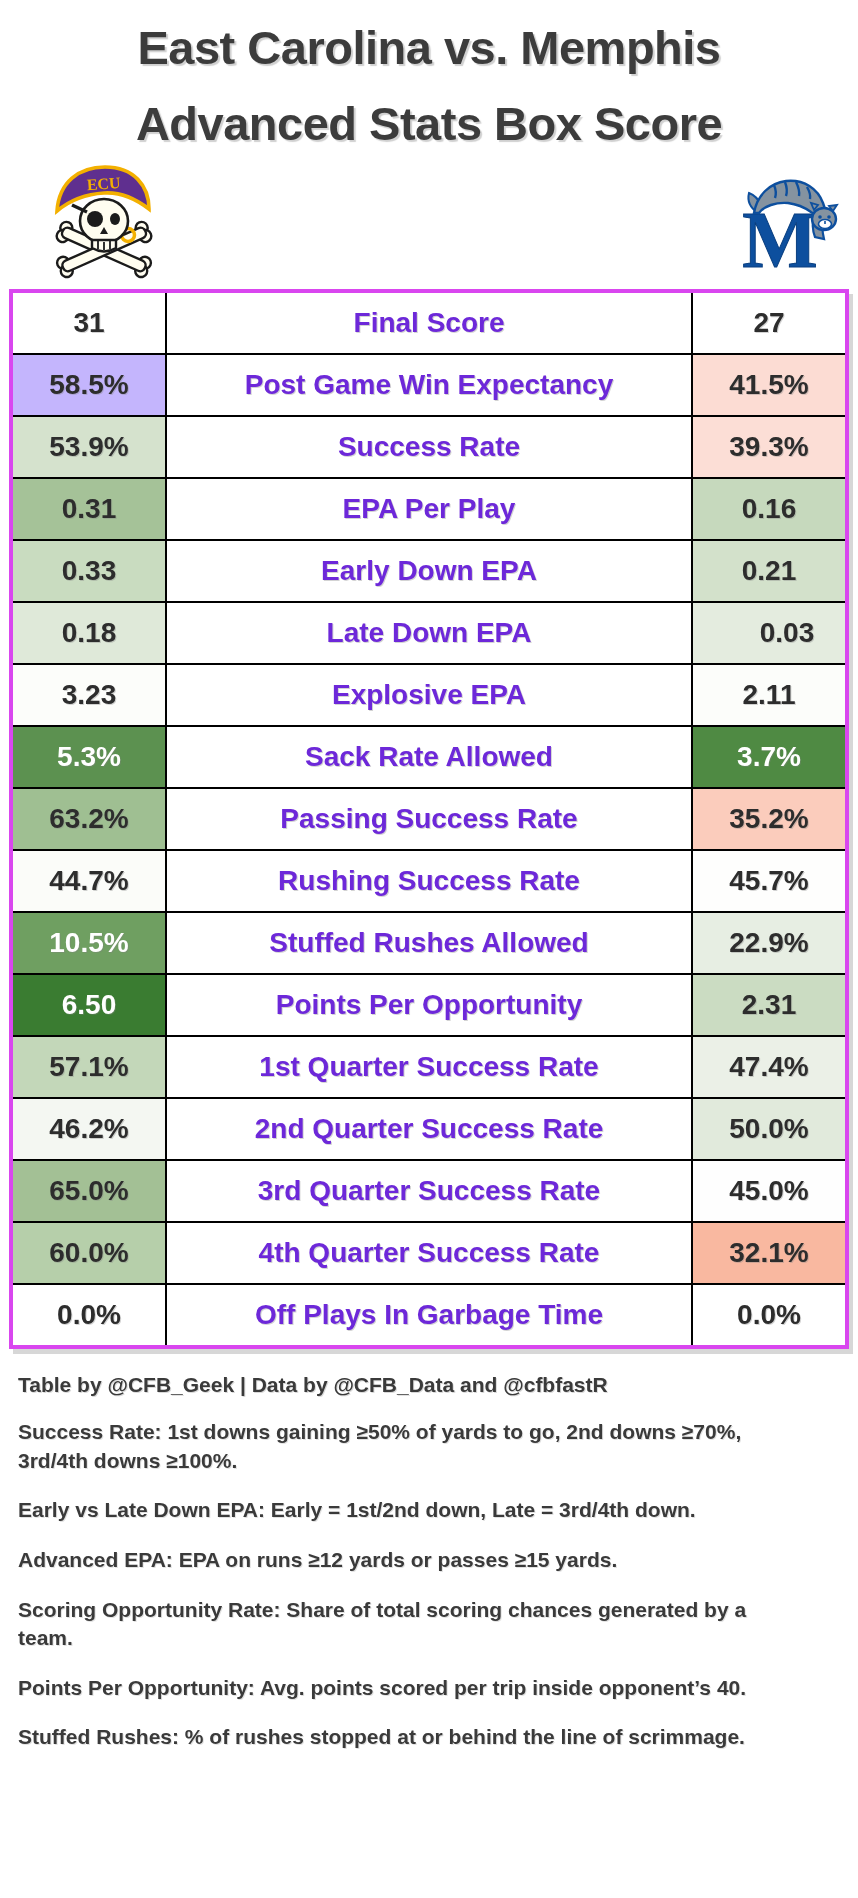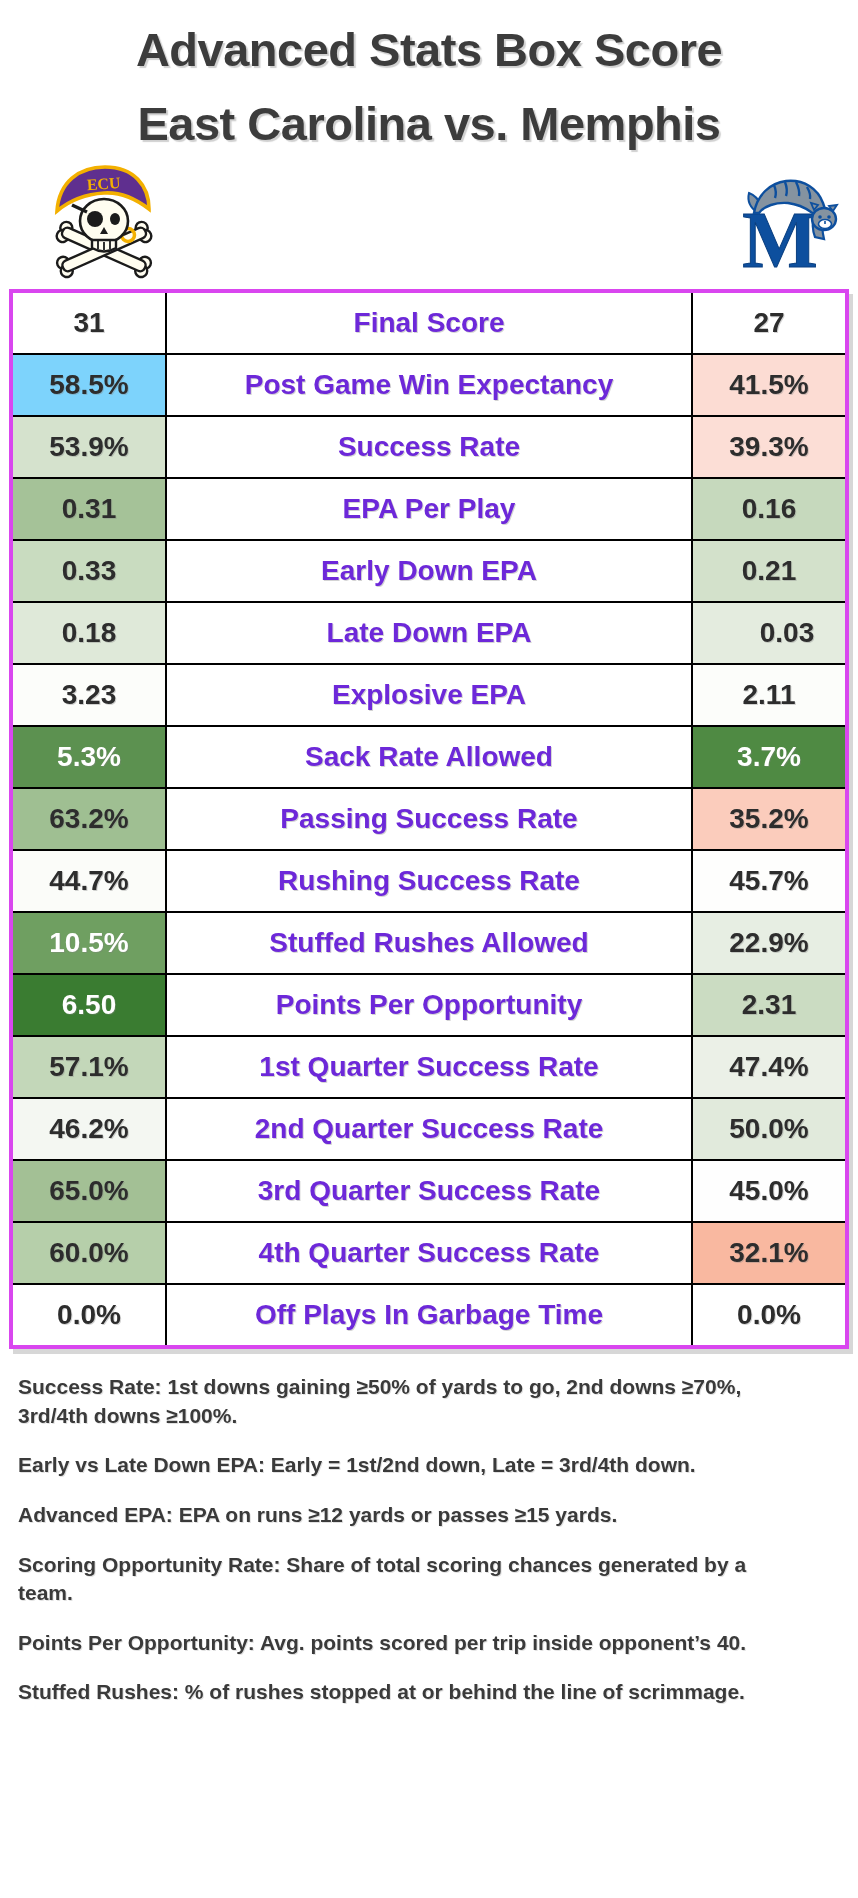--- a/index.html
+++ b/index.html
@@ -35,22 +35,22 @@
     text-shadow:1px 1px 0 rgba(170,170,170,0.35);
   }
   .note strong{font-weight:800;}
   svg{display:block;}
 </style>
 </head>
 <body>
 
 <div>
 
+  <div class="title" id="title-line2">East Carolina vs. Memphis</div>
   <div class="title" id="title-line1">Advanced Stats Box Score</div>
-  <div class="title" id="title-line2">East Carolina vs. Memphis</div>
 
   <div class="logos">
 
     <div>
       <svg width="120" height="122" viewBox="0 0 120 122">
         <g fill="#fffdf0" stroke="#1b1b1b" stroke-width="2.4">
           <g transform="rotate(24 60 92)">
             <circle cx="17" cy="88" r="6"></circle>
               <circle cx="17" cy="97" r="6"></circle>
             <circle cx="103" cy="88" r="6"></circle>
@@ -97,21 +97,21 @@
   </div>
 
   <table class="stats">
     <tbody>
         <tr>
           <td class="val" style="background: rgb(255, 255, 255); color: rgb(45, 45, 45);">31</td>
           <td class="metric">Final Score</td>
           <td class="val" style="background: rgb(255, 255, 255); color: rgb(45, 45, 45);">27</td>
         </tr>
         <tr>
-          <td class="val" style="background: #7dd3fc; color: rgb(45, 45, 45); margin-top: 32px;">58.5%</td>
+          <td class="val" style="background: #c4b5fd; color: rgb(45, 45, 45); margin-top: 32px;">58.5%</td>
           <td class="metric">Post Game Win Expectancy</td>
           <td class="val" style="background: rgb(252, 220, 211); color: rgb(45, 45, 45);">41.5%</td>
         </tr>
         <tr>
           <td class="val" style="background: rgb(213, 226, 205); color: rgb(45, 45, 45);">53.9%</td>
           <td class="metric">Success Rate</td>
           <td class="val" style="background: rgb(252, 222, 214); color: rgb(45, 45, 45);">39.3%</td>
         </tr>
         <tr>
           <td class="val" style="background: rgb(165, 194, 152); color: rgb(45, 45, 45);">0.31</td>
@@ -180,20 +180,21 @@
         </tr>
         <tr>
           <td class="val" style="background: rgb(255, 255, 255); color: rgb(45, 45, 45);">0.0%</td>
           <td class="metric">Off Plays In Garbage Time</td>
           <td class="val" style="background: rgb(255, 255, 255); color: rgb(45, 45, 45);">0.0%</td>
         </tr>
       </tbody>
   </table>
 
   <div class="footer">
+    <p class="credit">Table by @CFB_Geek | Data by @CFB_Data and @cfbfastR</p>
     <div>
         <p class="note"><strong>Success Rate:</strong> 1st downs gaining ≥50% of yards to go, 2nd downs ≥70%, 3rd/4th downs ≥100%.</p>
         <p class="note"><strong>Early vs Late Down EPA:</strong> Early = 1st/2nd down, Late = 3rd/4th down.</p>
         <p class="note"><strong>Advanced EPA:</strong> EPA on runs ≥12 yards or passes ≥15 yards.</p>
         <p class="note"><strong>Scoring Opportunity Rate:</strong> Share of total scoring chances generated by a team.</p>
         <p class="note"><strong>Points Per Opportunity:</strong> Avg. points scored per trip inside opponent’s 40.</p>
         <p class="note"><strong>Stuffed Rushes:</strong> % of rushes stopped at or behind the line of scrimmage.</p>
       </div>
   </div>
 

